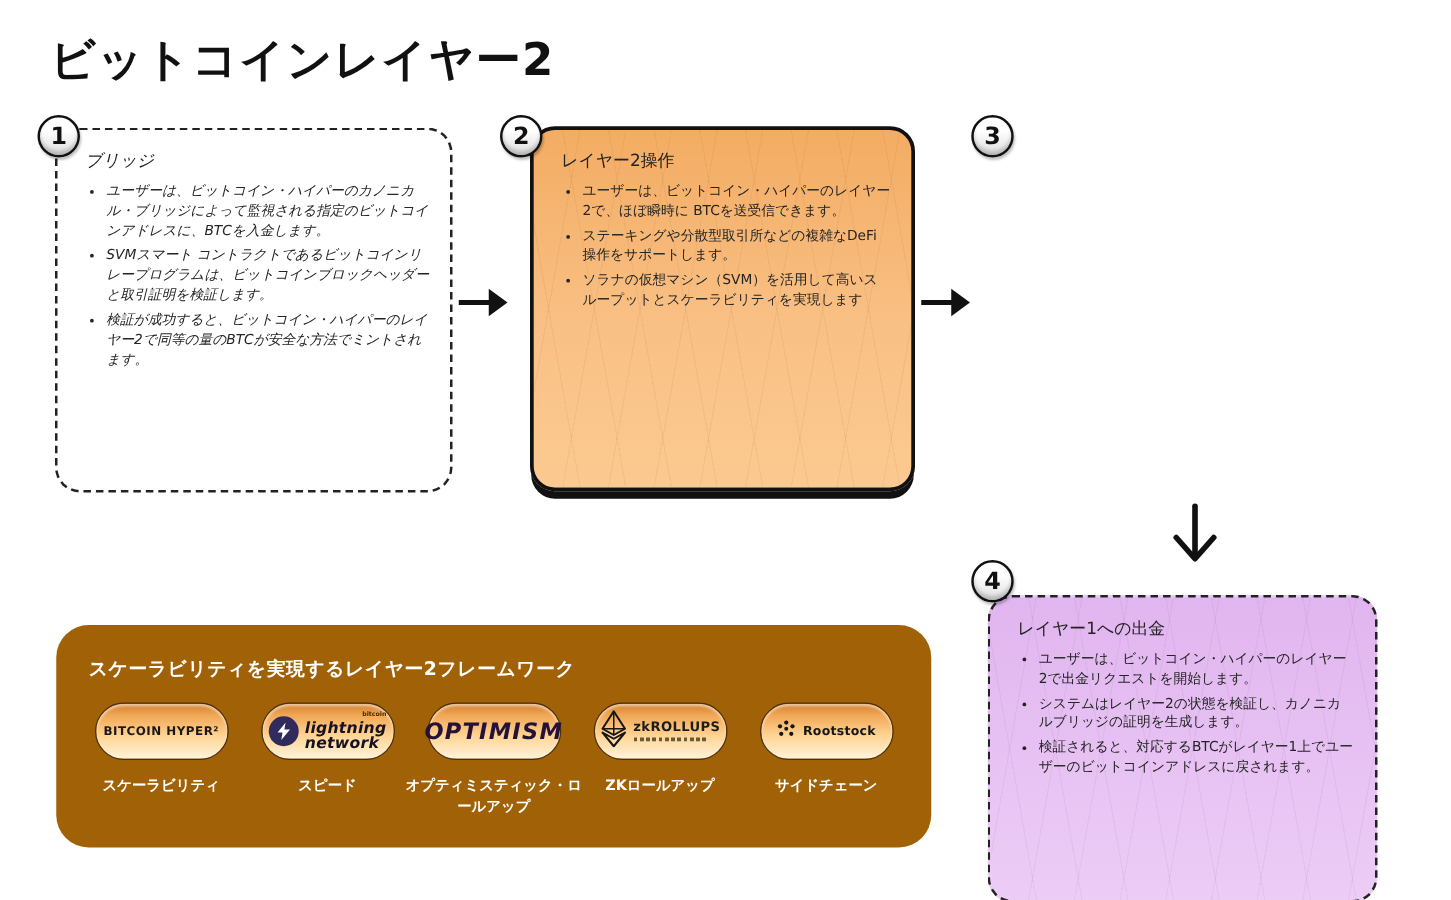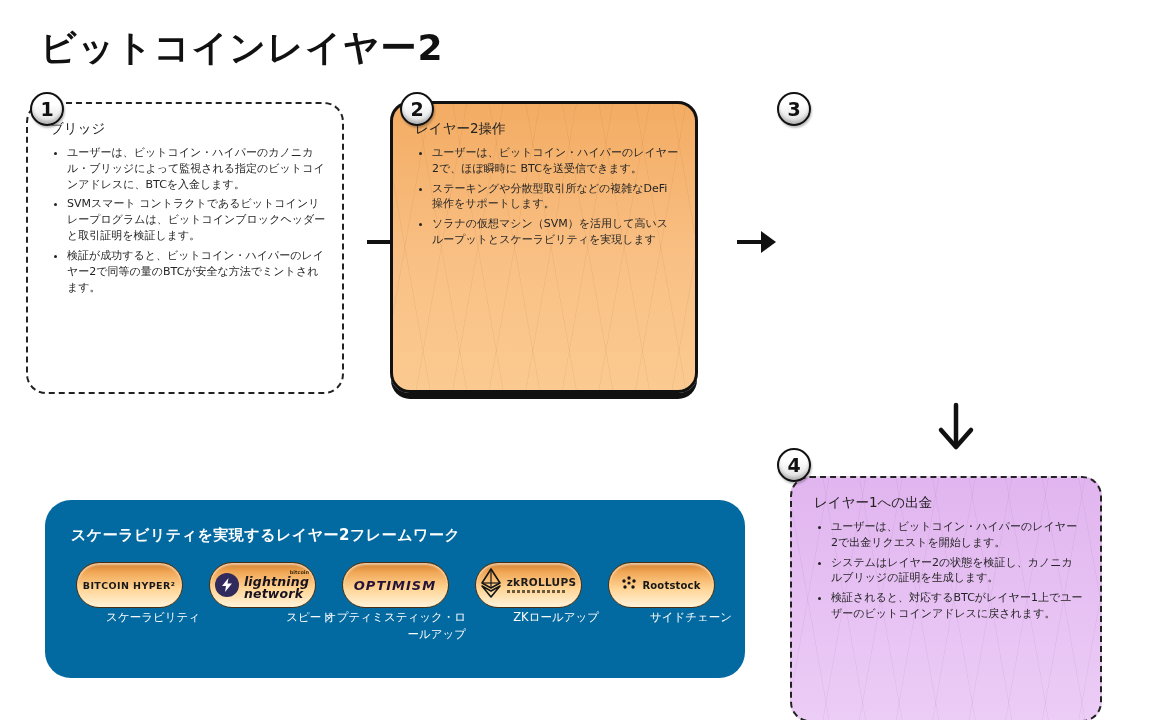--- a/index.html
+++ b/index.html
@@ -47,87 +47,87 @@
     background:linear-gradient(180deg,#ffffff 35%,#dedede 100%);
     border:2px solid #111;box-sizing:border-box;z-index:5;
     display:flex;align-items:center;justify-content:center;
     font-weight:bold;font-size:19px;color:#111;
     box-shadow:inset 0 -3px 3px rgba(0,0,0,0.18), 1px 2px 2px rgba(0,0,0,0.25);
   }
   .arrow{position:absolute;}
   
   .fw-panel{
     position:absolute;left:45px;top:500px;width:700px;height:178px;
-    background:#0369a1;border-radius:26px;
+    background:#a16207;border-radius:26px;
   }
   .fw-heading{
     position:absolute;left:26px;top:26px;font-size:15px;font-weight:bold;color:#ffffff;
     letter-spacing:0.5px;
   }
   .fw-items{
     position:absolute;left:20px;top:62px;width:660px;
     display:flex;justify-content:space-between;
   }
   .fw-item{width:128px;display:flex;flex-direction:column;align-items:center;}
   .pill{
     width:107px;height:46px;border-radius:23px;box-sizing:border-box;
     background:linear-gradient(180deg,#d07e2c 0%,#f0a654 20%,#ffd494 58%,#fff3da 100%);
     display:flex;align-items:center;justify-content:center;gap:5px;
     border:1px solid #4a3010;
     box-shadow:inset 0 2px 2px rgba(255,255,255,0.55);
   }
   .fw-label{
-    margin-top:1px;font-size:11.5px;font-weight:normal;color:#ffffff;
-    text-align:right;line-height:1.45;width:142px;
+    margin-top:12px;font-size:11.5px;font-weight:bold;color:#ffffff;
+    text-align:center;line-height:1.45;width:142px;
   }
   .logo-bh{font-size:9.5px;font-weight:bold;letter-spacing:0.4px;color:#191919;}
   .ln-icon{
     width:24px;height:24px;border-radius:50%;background:#312a5c;flex:0 0 auto;
     display:flex;align-items:center;justify-content:center;
   }
   .ln-text{display:flex;flex-direction:column;line-height:1;}
   .ln-top{font-size:5px;font-weight:bold;color:#3a2c10;align-self:flex-end;margin-bottom:1px;}
   .ln-word{font-size:12.5px;font-weight:bold;font-style:italic;color:#17121f;letter-spacing:0.2px;}
-  .logo-op{font-size:13px;font-weight:bold;font-style:italic;letter-spacing:1px;color:#241238;}
+  .logo-op{font-size:18px;font-weight:bold;font-style:italic;letter-spacing:1px;color:#241238;}
   .zk-text{display:flex;flex-direction:column;align-items:flex-start;line-height:1;}
   .logo-zk{font-size:10.5px;font-weight:bold;color:#1c1c1c;letter-spacing:0.3px;}
   .zk-tagline{margin-top:2px;width:58px;height:3px;
     background:repeating-linear-gradient(90deg,#6b5a3a 0 3px,transparent 3px 5px);}
   .logo-rs{font-size:10px;font-weight:bold;color:#161616;letter-spacing:0.2px;}
 </style>
 </head>
 <body>
 
 <div class="canvas">
 
   <div class="page-title">ビットコインレイヤー2</div>
 
   <div class="badge" style="left:30px;top:92px;">
     <span>1</span>
   </div>
-  <div class="step-box dashed box-white" style="left:26px;top:102px;width:318px;height:292px;">
+  <div class="step-box dashed box-white" style="left:44px;top:102px;width:318px;height:292px;font-style:italic;">
     <div class="box-title">ブリッジ</div>
     <ul>
       <li>ユーザーは、ビットコイン・ハイパーのカノニカル・ブリッジによって監視される指定のビットコインアドレスに、BTCを入金します。</li>
       <li>SVMスマート コントラクトであるビットコインリレープログラムは、ビットコインブロックヘッダーと取引証明を検証します。</li>
       <li>検証が成功すると、ビットコイン・ハイパーのレイヤー2で同等の量のBTCが安全な方法でミントされます。</li>
     </ul>
   </div>
 
   <div class="arrow" style="left:364px;top:226px;">
     <svg width="46" height="32" viewBox="0 0 46 32">
       <line x1="3" y1="16" x2="34" y2="16" stroke="#111" stroke-width="4"></line>
       <path d="M27 5 L42 16 L27 27 Z" fill="#111"></path>
     </svg>
   </div>
 
   <div class="badge" style="left:400px;top:92px;">
     <span>2</span>
   </div>
-  <div class="step-box solid box-orange" style="left:390px;top:101px;width:308px;height:292px;">
+  <div class="step-box solid box-orange" style="left:424px;top:101px;width:308px;height:292px;">
     <div class="box-title">レイヤー2操作</div>
     <ul>
       <li>ユーザーは、ビットコイン・ハイパーのレイヤー2で、ほぼ瞬時に BTCを送受信できます。</li>
       <li>ステーキングや分散型取引所などの複雑なDeFi 操作をサポートします。</li>
       <li>ソラナの仮想マシン（SVM）を活用して高いスループットとスケーラビリティを実現します</li>
     </ul>
   </div>
 
   <div class="arrow" style="left:734px;top:226px;">
     <svg width="46" height="32" viewBox="0 0 46 32">

